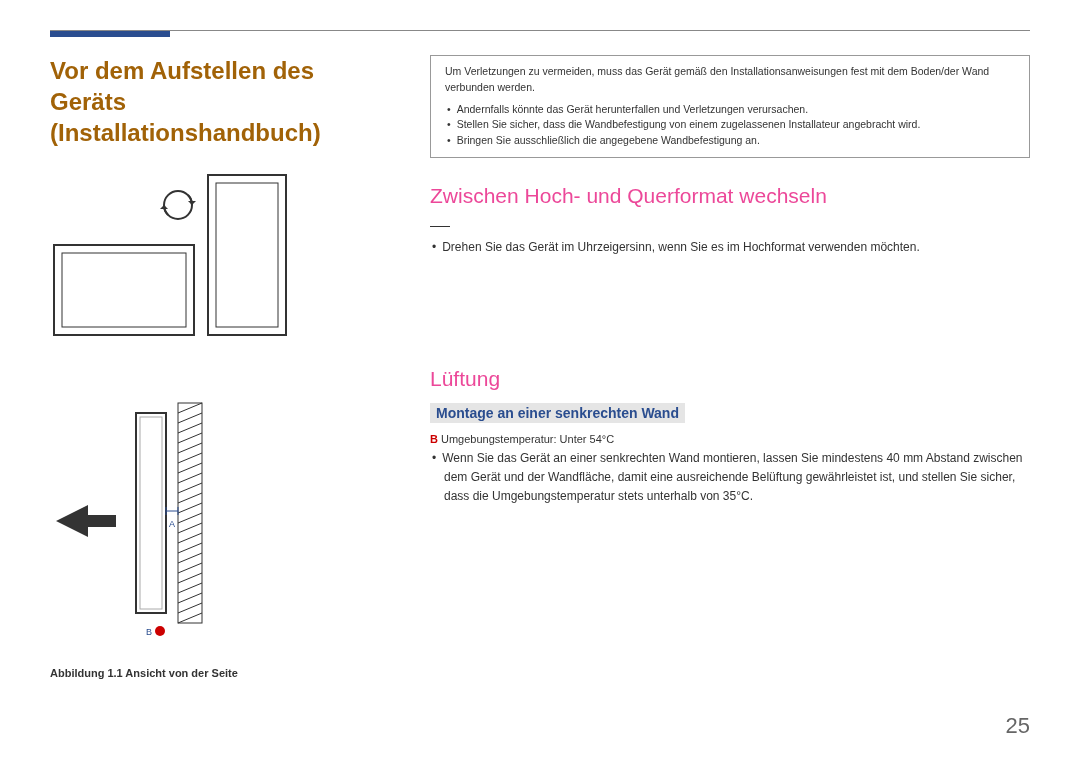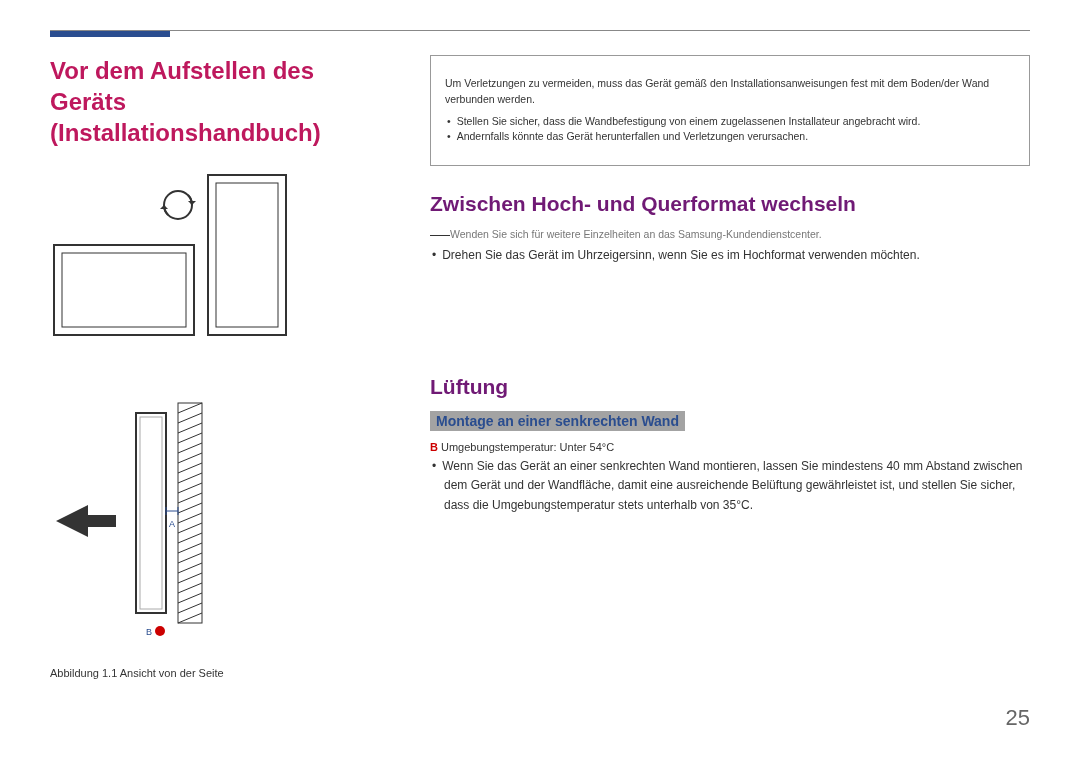--- a/index.html
+++ b/index.html
@@ -29,60 +29,60 @@
     display: flex;
     gap: 40px;
   }
   .col-left {
     flex: 0 0 340px;
   }
   .col-right {
     flex: 1;
   }
   h1.main-title {
-    color: #be185d;
+    color: #a16207;
     font-size: 24px;
     font-weight: bold;
     line-height: 1.3;
     margin-bottom: 20px;
   }
   .diagram1 {
     margin-bottom: 50px;
   }
   .diagram2 {
     margin-top: 10px;
   }
   .caption {
     font-size: 11px;
-    font-weight: normal;
+    font-weight: bold;
     margin-top: 10px;
   }
   .info-box {
     border: 1px solid #999;
-    padding: 20px 14px;
+    padding: 8px 14px;
     font-size: 10.5px;
     line-height: 1.5;
     margin-bottom: 26px;
   }
   .info-box .intro {
     margin-bottom: 6px;
   }
   .info-box ul {
     list-style: none;
     padding-left: 14px;
   }
   .info-box ul li::before {
     content: "•";
     margin-left: -12px;
     margin-right: 6px;
   }
   h2.section {
-    color: #701a75;
+    color: #ec4899;
     font-size: 21px;
-    font-weight: bold;
+    font-weight: normal;
     margin-bottom: 12px;
   }
   .note {
     font-size: 10.5px;
     color: #777;
     margin-bottom: 6px;
   }
   .note-dash {
     display: inline-block;
     width: 20px;
@@ -95,38 +95,38 @@
     padding-left: 14px;
     font-size: 12px;
     line-height: 1.6;
   }
   .bullets li::before {
     content: "•";
     margin-left: -12px;
     margin-right: 6px;
   }
   h3.highlight {
-    background: #a3a3a3;
+    background: #e5e5e5;
     color: #2a4d8f;
     font-size: 14px;
     font-weight: bold;
     padding: 2px 6px;
     display: inline-block;
     margin-bottom: 10px;
   }
   .spec-line {
     font-size: 11px;
     margin-bottom: 4px;
   }
   .label-a { color: #2a4d8f; font-weight: bold; }
   .label-b { color: #c00; font-weight: bold; }
   .page-num {
     position: absolute;
     right: 50px;
-    bottom: 32px;
+    bottom: 24px;
     font-size: 22px;
     color: #666;
   }
   .luftung-block { margin-top: 110px; }
 </style>
 </head>
 <body>
 
 <div class="page">
   <div class="top-rule"></div>
@@ -200,27 +200,28 @@
           <text x="96" y="242" font-size="9" fill="#2a4d8f">B</text>
         </svg>
         <div class="caption">Abbildung 1.1 Ansicht von der Seite</div>
       </div>
     </div>
 
     <div class="col-right">
       <div class="info-box">
         <div class="intro">Um Verletzungen zu vermeiden, muss das Gerät gemäß den Installationsanweisungen fest mit dem Boden/der Wand verbunden werden.</div>
         <ul>
+          <li>Andernfalls könnte das Gerät herunterfallen und Verletzungen verursachen.</li>
           <li>Stellen Sie sicher, dass die Wandbefestigung von einem zugelassenen Installateur angebracht wird.</li>
-          <li>Andernfalls könnte das Gerät herunterfallen und Verletzungen verursachen.</li>
+          <li>Bringen Sie ausschließlich die angegebene Wandbefestigung an.</li>
         </ul>
       </div>
 
       <h2 class="section">Zwischen Hoch- und Querformat wechseln</h2>
-      <div class="note"><span class="note-dash"></span><span>Wenden Sie sich für weitere Einzelheiten an das Samsung-Kundendienstcenter.</span></div>
+      <div class="note"><span class="note-dash"></span></div>
       <ul class="bullets">
         <li>Drehen Sie das Gerät im Uhrzeigersinn, wenn Sie es im Hochformat verwenden möchten.</li>
       </ul>
 
       <div class="luftung-block">
         <h2 class="section">Lüftung</h2>
         <h3 class="highlight">Montage an einer senkrechten Wand</h3>
         <div class="spec-line"><span class="label-b">B</span><span> Umgebungstemperatur: Unter 54°C</span></div>
         <ul class="bullets" style="">
           <li>Wenn Sie das Gerät an einer senkrechten Wand montieren, lassen Sie mindestens 40 mm Abstand zwischen dem Gerät und der Wandfläche, damit eine ausreichende Belüftung gewährleistet ist, und stellen Sie sicher, dass die Umgebungstemperatur stets unterhalb von 35°C.</li>

